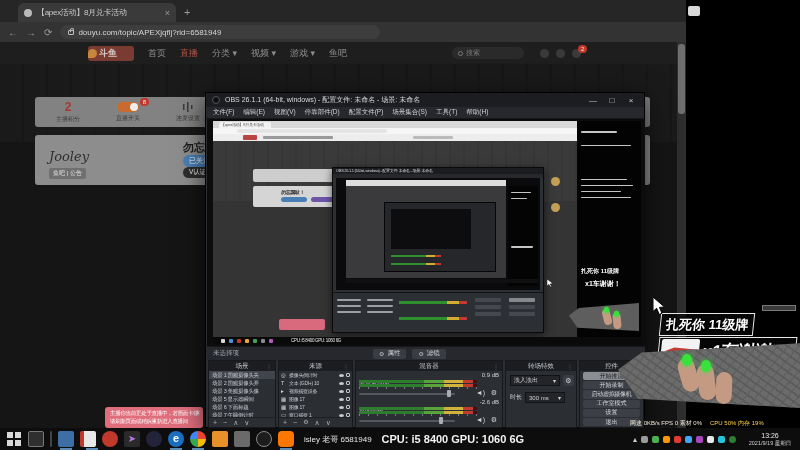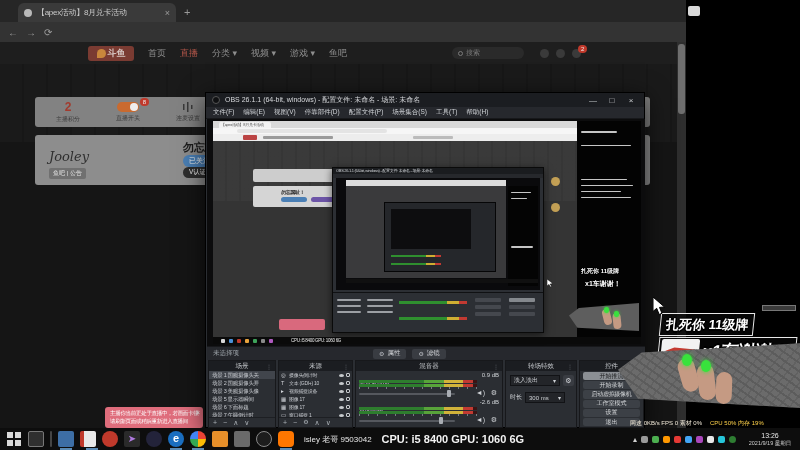--- a/index.html
+++ b/index.html
@@ -23,21 +23,21 @@
 #urlpill .lock{width:6px;height:5px;border:1px solid #bdbdbd;border-radius:1px;position:relative}
 #urlpill .lock:before{content:"";position:absolute;left:1px;top:-3px;width:2px;height:3px;border:1px solid #bdbdbd;border-bottom:none;border-radius:2px 2px 0 0}
 #urlpill .u{font-size:8px;color:#d4d4d4;white-space:nowrap}
 
 
 #page{left:0;top:42px;width:677px;height:386px;background:#151515;overflow:hidden}
 #page .texture{position:absolute;left:0;top:20px;width:677px;height:80px;opacity:.25;
  background:repeating-linear-gradient(90deg,#2a2a2a 0 22px,#202020 22px 24px),repeating-linear-gradient(0deg,#262626 0 10px,#1d1d1d 10px 12px)}
 #dynav{position:absolute;left:0;top:0;width:677px;height:22px;background:#1e1e1e;display:flex;align-items:center;gap:14px;padding-left:88px}
 #dylogo{width:46px;height:15px;background:#7a3b32;border-radius:3px;color:#d8c9c5;font-size:9px;font-weight:bold;
- display:flex;align-items:center;justify-content:center;gap:2px}
+ display:flex;align-items:center;justify-content:flex-start;gap:2px}
 #dylogo .fish{width:9px;height:9px;border-radius:50% 50% 50% 0;background:#c9873c}
 .dn{font-size:9px;color:#8f8f8f;white-space:nowrap}
 .dn.active{color:#b05548}
 #dysearch{position:absolute;left:452px;top:5px;width:72px;height:12px;border-radius:6px;background:#2a2a2a;
  font-size:7px;color:#7a7a7a;display:flex;align-items:center;padding-left:6px;gap:3px}
 #dysearch .mag{width:5px;height:5px;border:1px solid #7a7a7a;border-radius:50%;position:relative}
 .dicon{position:absolute;top:7px;width:9px;height:9px;border-radius:50%;background:#3a3a3a}
 .badge{position:absolute;background:#c0392b;color:#eee;border-radius:6px;font-size:6px;line-height:8px;padding:0 3px}
 
 
@@ -250,20 +250,24 @@
         <span class="fav"></span>
         <span class="t tt">【apex活动】8月兑卡活动</span>
         <span class="x">×</span>
       </div>
       <span class="newtab abs">+</span>
     </div>
     <div id="addrbar" class="abs">
       <span class="nv">←</span>
       <span class="nv">→</span>
       <span class="nv">⟳</span>
+      <div id="urlpill">
+        <span class="lock"></span>
+        <span class="u">douyu.com/topic/APEXjqflj?rid=6581949</span>
+      </div>
     </div>
 
     <div id="page" class="abs">
       <div class="texture"></div>
       <div id="dynav">
         <span id="dylogo">
             <span class="fish"></span>
             <span>斗鱼</span>
           </span>
         <span class="dn">首页</span>
@@ -640,21 +644,21 @@
     <div class="tbicon underline" style="background:#e8e8e8;border-left:4px solid #c0392b"></div>
     <div class="tbicon" style="background:#c0392b;border-radius:50%"></div>
     <div class="tbicon" style="background:#2a2a2a;color:#b07ae0;font-size:10px;text-align:center;line-height:15px">➤</div>
     <div class="tbicon" style="background:#23233a;border-radius:50%"></div>
     <div class="tbicon underline" style="background:#1a6ec0;border-radius:50%;color:#fff;font-size:11px;text-align:center;line-height:15px;font-weight:bold">e</div>
     <div class="tbicon underline" style="border-radius:50%;background:conic-gradient(#ea4335 0 25%,#fbbc05 25% 50%,#34a853 50% 75%,#4285f4 75% 100%)"></div>
     <div class="tbicon" style="background:#e8902a"></div>
     <div class="tbicon" style="background:#6a6a6a"></div>
     <div class="tbicon" style="background:#1d1d1d;border:1px solid #888;border-radius:50%"></div>
     <div class="tbicon underline" style="background:#ff7700;border-radius:4px"></div>
-    <span id="tblabel">isley 老哥 9503042</span>
+    <span id="tblabel">isley 老哥 6581949</span>
     <span id="tbcpu">CPU: i5 8400 GPU: 1060 6G</span>
     <div id="tray">
       <span style="color:#cfcfcf;font-size:8px">▴</span>
       <span class="ti" style="background:#9a9a9a"></span>
       <span class="ti" style="background:#4caf50"></span>
       <span class="ti" style="background:#ff9800"></span>
       <span class="ti" style="background:#e53935"></span>
       <span class="ti" style="background:#42a5f5"></span>
       <span class="ti" style="background:#ab47bc"></span>
       <span class="ti" style="background:#e8e8e8"></span>

